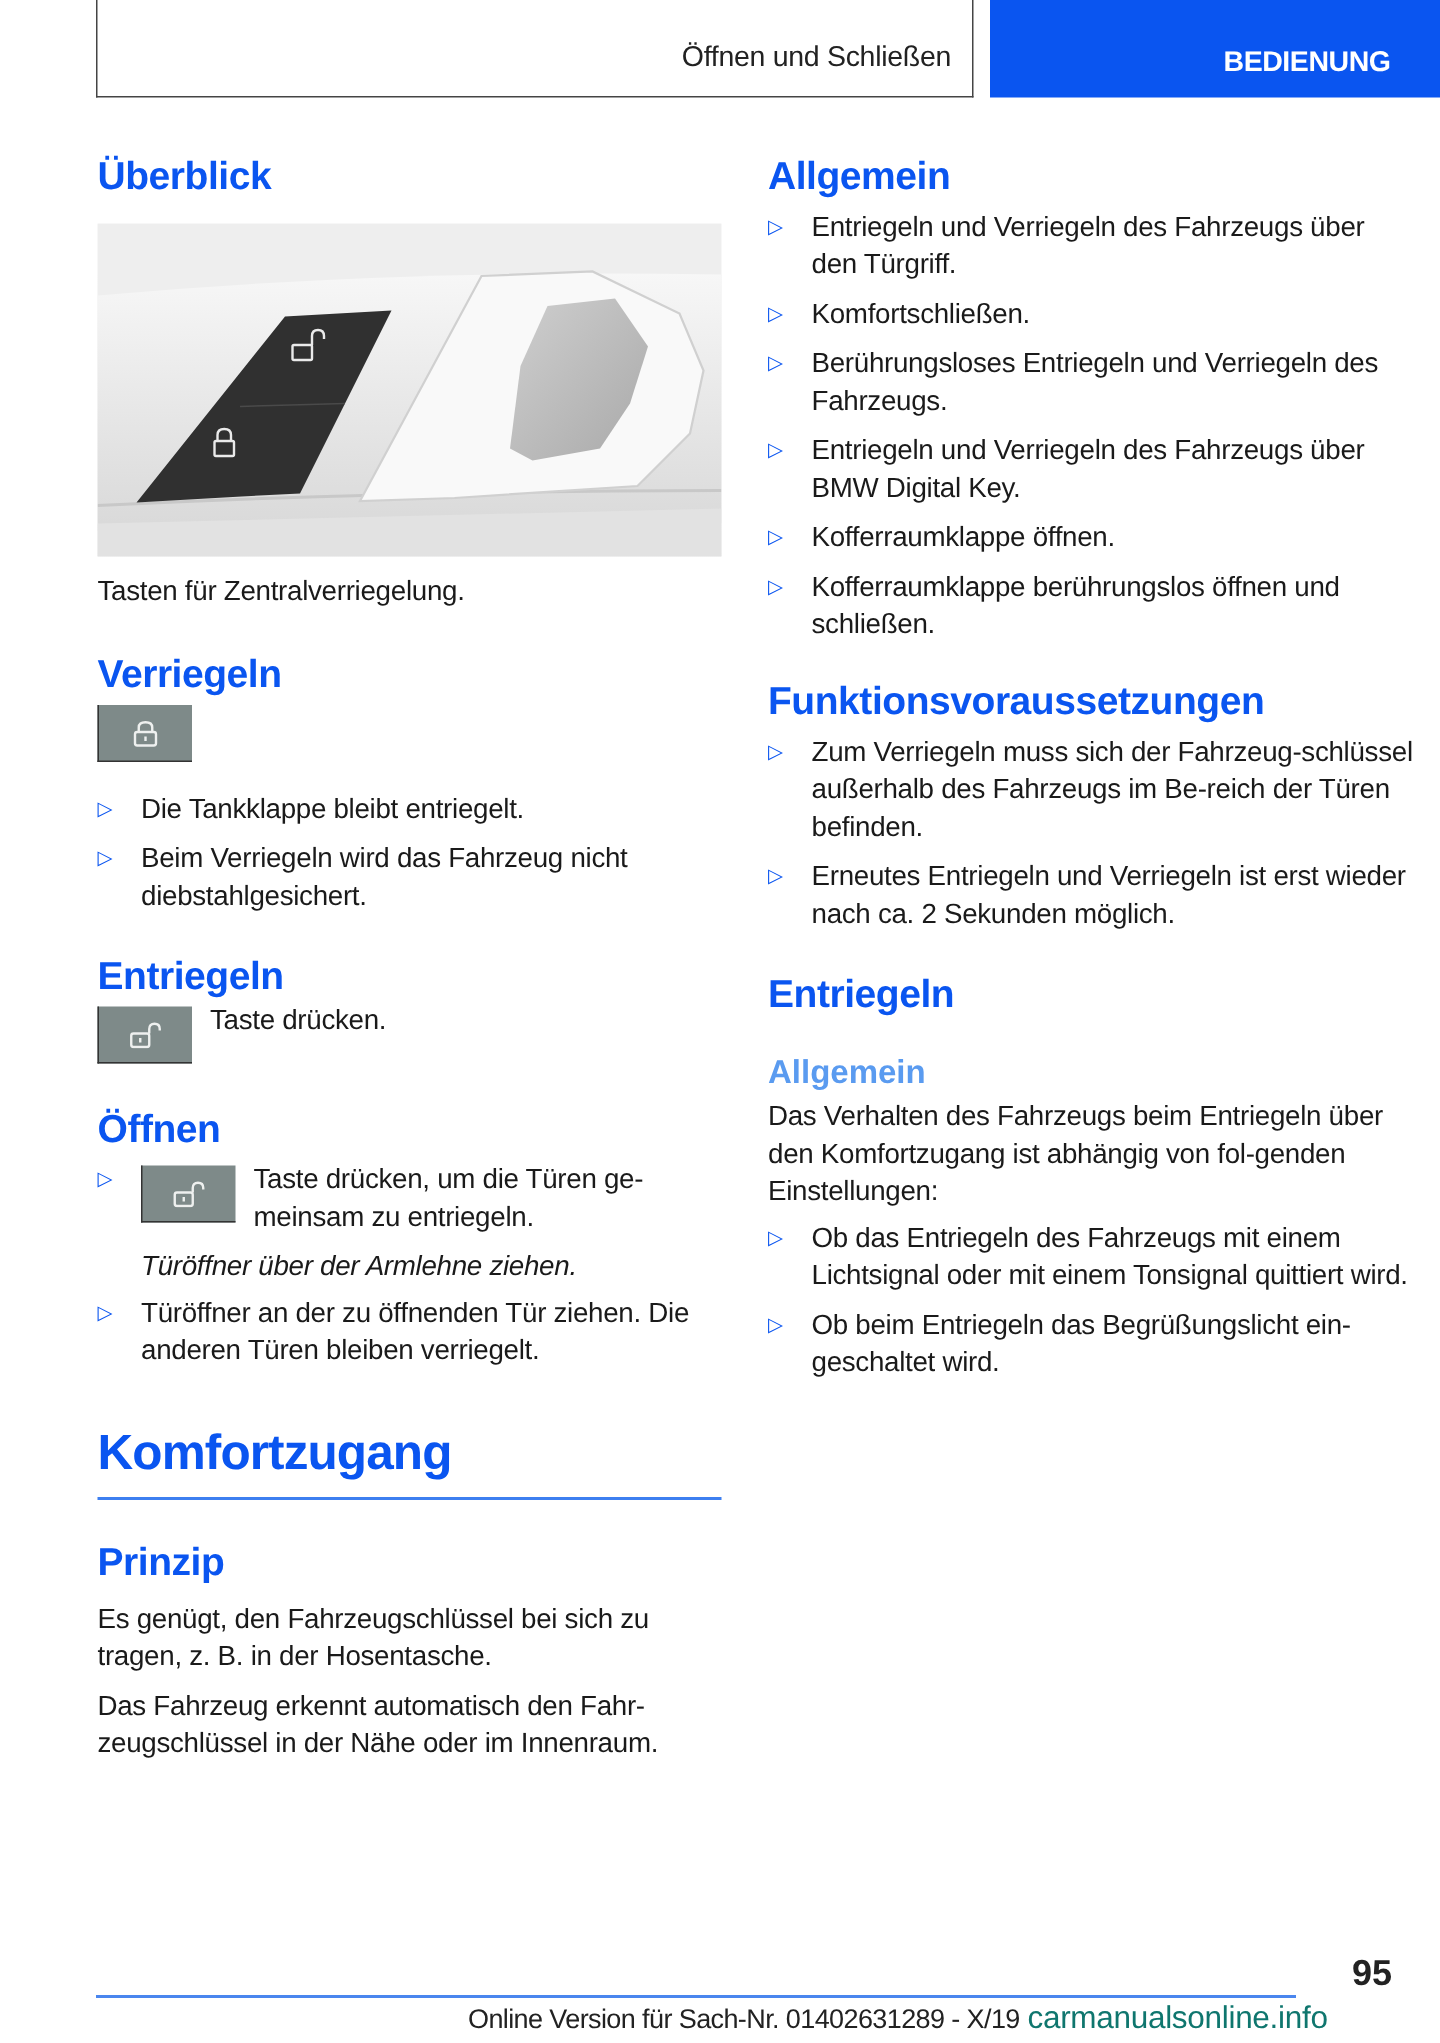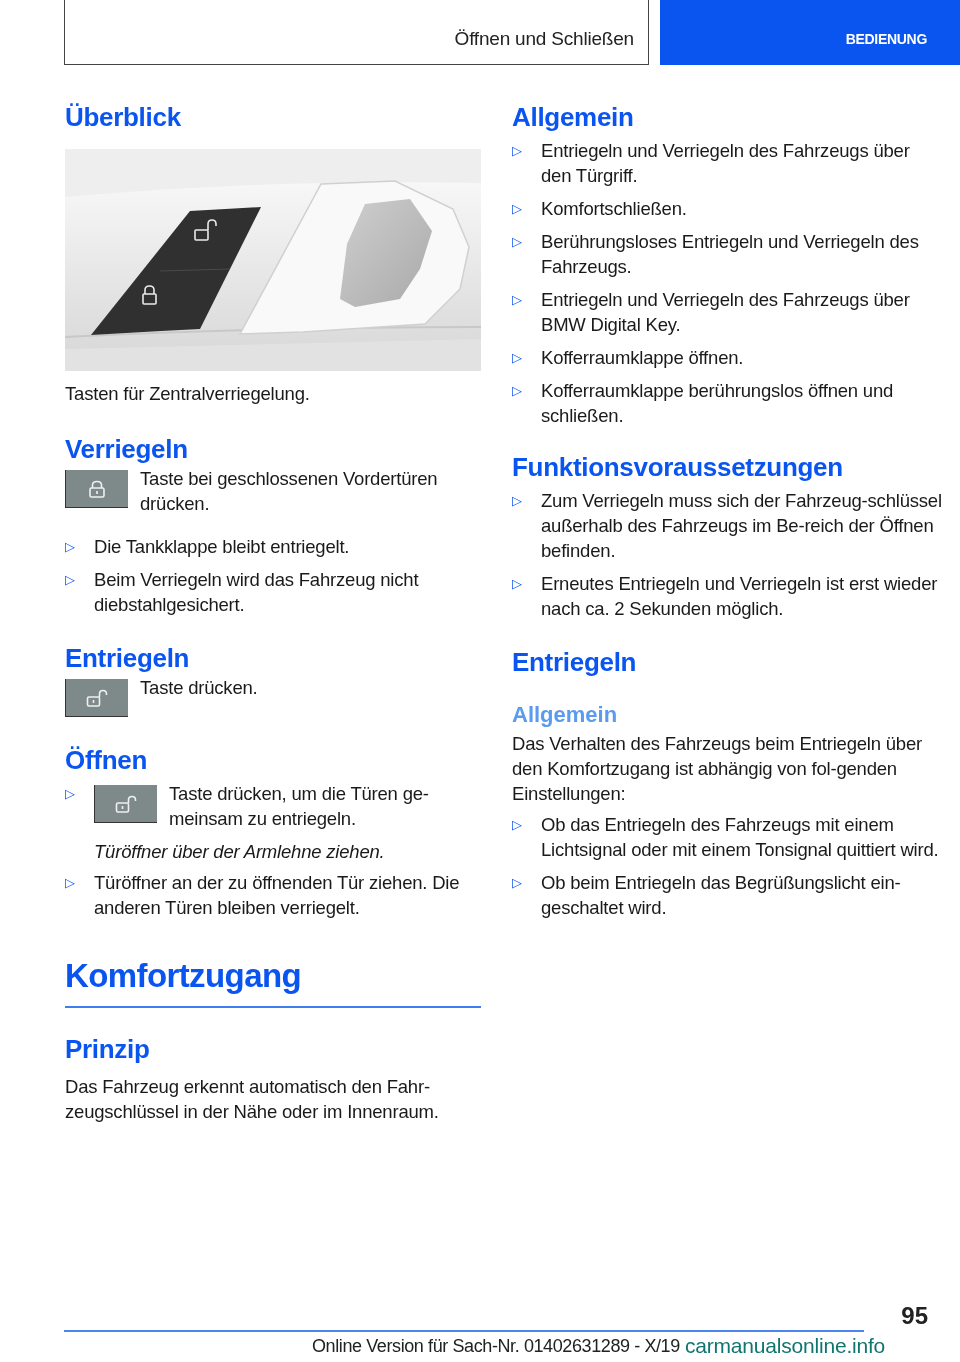--- a/index.html
+++ b/index.html
@@ -2,21 +2,21 @@
 <html><head>
 <meta charset="utf-8">
 <style>
   * { box-sizing: border-box; margin: 0; padding: 0; }
   html, body { width: 960px; height: 1362px; background: #ffffff; overflow: hidden; }
   body { position: relative; font-family: "Liberation Sans", sans-serif; color: #1a1a1a; }
 
   .hdr-box { position: absolute; left: 64px; top: -2px; width: 585px; height: 67px; border: 1.5px solid #444; border-top: none; }
   .hdr-title { position: absolute; right: 14px; top: 30px; font-size: 19px; color: #222; letter-spacing: -0.2px; }
   .hdr-tab { position: absolute; left: 660px; top: 0; width: 300px; height: 65px; background: #0a55f0; }
-  .hdr-tab-label { position: absolute; right: 33px; top: 31px; font-size: 14px; font-weight: bold; color: #fff; letter-spacing: -0.3px; }
+  .hdr-tab-label { position: absolute; right: 33px; top: 31px; font-size: 19px; font-weight: bold; color: #fff; letter-spacing: -0.3px; }
 
   .col { position: absolute; }
   .col-left { left: 65px; top: 100px; width: 416px; }
   .col-right { left: 512px; top: 100px; width: 430px; }
 
   .h2 { color: #0a55f0; font-weight: bold; font-size: 26px; letter-spacing: -0.3px; line-height: 34px; }
   .h1 { color: #0a55f0; font-weight: bold; font-size: 33px; letter-spacing: -0.6px; line-height: 40px; }
   .h3 { color: #5a9bf0; font-weight: bold; font-size: 22px; line-height: 28px; }
   .p { font-size: 18.5px; line-height: 25px; letter-spacing: -0.2px; }
 
@@ -87,21 +87,20 @@
   <div class="inline-block" style="margin-top:4px;">
     <div class="btn-img">
       <svg width="18" height="18" viewBox="0 0 18 18">
         <g stroke="#eef0ef" stroke-width="1.6" fill="none">
           <rect x="2" y="8" width="14" height="9" rx="1.5"></rect>
           <path d="M4.5 8 L4.5 5 Q4.5 1.5 9 1.5 Q13.5 1.5 13.5 5 L13.5 8"></path>
         </g>
         <rect x="8.2" y="11" width="1.6" height="3" fill="#eef0ef"></rect>
       </svg>
     </div>
-    <p class="p" style="width:340px;margin-top:-4px;">Taste bei geschlossenen Vordertüren drücken.</p>
   </div>
   <ul class="bullets" style="margin-top:18px;">
     <li style="margin-bottom:8px;">
       <span class="bullet">▷</span>
       <span class="p">Die Tankklappe bleibt entriegelt.</span>
     </li>
     <li>
       <span class="bullet">▷</span>
       <span class="p">Beim Verriegeln wird das Fahrzeug nicht diebstahlgesichert.</span>
     </li>
@@ -144,20 +143,21 @@
     <li>
       <span class="bullet">▷</span>
       <span class="p">Türöffner an der zu öffnenden Tür ziehen. Die anderen Türen bleiben verriegelt.</span>
     </li>
   </ul>
 
   <h1 class="h1" style="margin-top:36px;">Komfortzugang</h1>
   <div class="rule" style="margin-top:10px;"></div>
 
   <h2 class="h2" style="margin-top:24px;">Prinzip</h2>
+  <p class="p" style="margin-top:8px;">Es genügt, den Fahrzeugschlüssel bei sich zu tragen, z. B. in der Hosentasche.</p>
   <p class="p" style="margin-top:8px;">Das Fahrzeug erkennt automatisch den Fahr-zeugschlüssel in der Nähe oder im Innenraum.</p>
 </div>
 
 <div class="col col-right">
   <h2 class="h2">Allgemein</h2>
   <ul class="bullets" style="margin-top:4px;">
     <li style="margin-bottom:8px;">
         <span class="bullet">▷</span>
         <span class="p">Entriegeln und Verriegeln des Fahrzeugs über den Türgriff.</span>
       </li>
@@ -180,21 +180,21 @@
     <li>
         <span class="bullet">▷</span>
         <span class="p">Kofferraumklappe berührungslos öffnen und schließen.</span>
       </li>
   </ul>
 
   <h2 class="h2" style="margin-top:22px;">Funktionsvoraussetzungen</h2>
   <ul class="bullets" style="margin-top:4px;">
     <li style="margin-bottom:8px;">
         <span class="bullet">▷</span>
-        <span class="p">Zum Verriegeln muss sich der Fahrzeug-schlüssel außerhalb des Fahrzeugs im Be-reich der Öffnen befinden.</span>
+        <span class="p">Zum Verriegeln muss sich der Fahrzeug-schlüssel außerhalb des Fahrzeugs im Be-reich der Türen befinden.</span>
       </li>
     <li>
         <span class="bullet">▷</span>
         <span class="p">Erneutes Entriegeln und Verriegeln ist erst wieder nach ca. 2 Sekunden möglich.</span>
       </li>
   </ul>
 
   <h2 class="h2" style="margin-top:24px;">Entriegeln</h2>
   <h3 class="h3" style="margin-top:22px;">Allgemein</h3>
   <p class="p" style="margin-top:2px;">Das Verhalten des Fahrzeugs beim Entriegeln über den Komfortzugang ist abhängig von fol-genden Einstellungen:</p>

